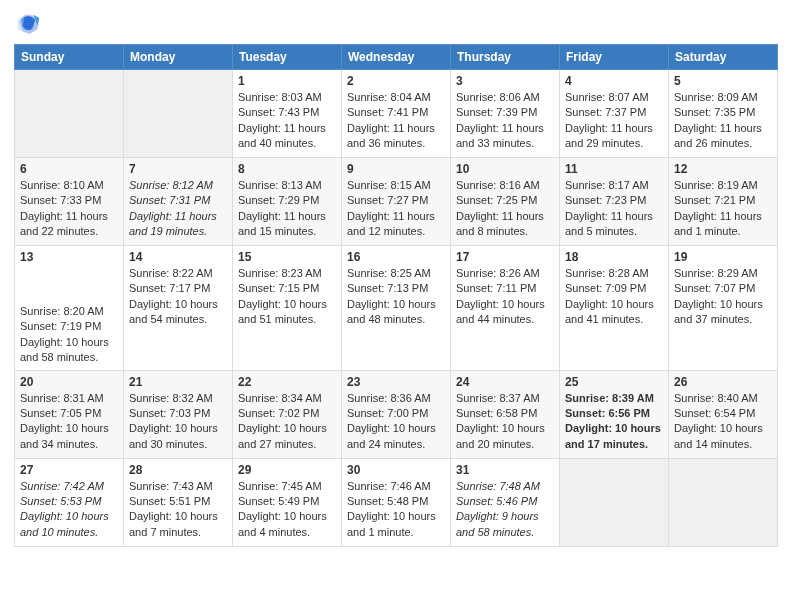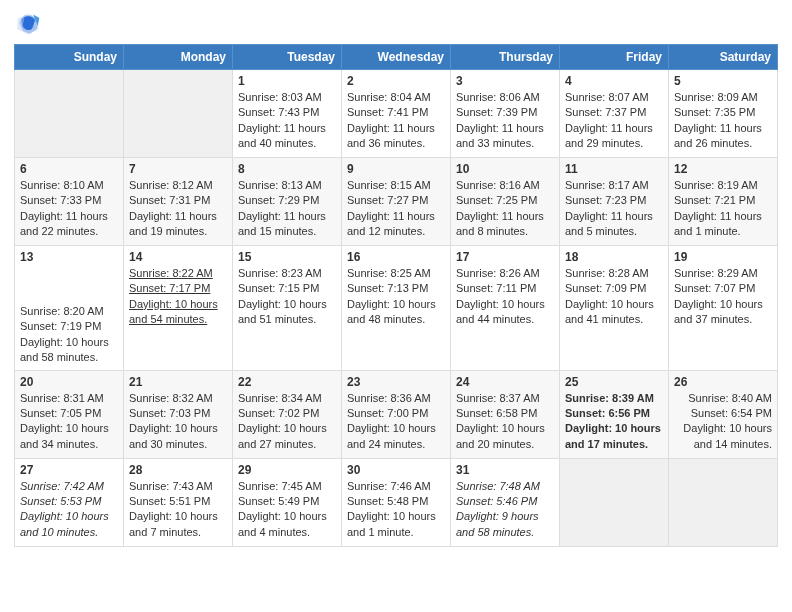--- a/index.html
+++ b/index.html
@@ -62,21 +62,21 @@
       width: 100%;
       border-collapse: collapse;
       border: 1px solid #ccc;
     }
     .calendar th {
       background-color: #3a7abf;
       color: #fff;
       font-size: 12px;
       font-weight: bold;
       padding: 5px 6px;
-      text-align: right;
+      text-align: left;
       border: 1px solid #5590cc;
     }
     .calendar td {
       width: calc(100%/7);
       vertical-align: top;
       padding: 4px 5px;
       border: 1px solid #ddd;
       font-size: 10px;
       color: #333;
       background: #fff;
@@ -177,21 +177,21 @@
         </tr>
         <tr>
           <td>
             <span class="day-number">6</span>
             <div class="day-info" style="white-space: pre-line;">Sunrise: 8:10 AM
 Sunset: 7:33 PM
 Daylight: 11 hours and 22 minutes.</div>
           </td>
           <td>
             <span class="day-number">7</span>
-            <div class="day-info" style="white-space: pre-line;">Sunrise: 8:12 AM
+            <div class="day-info" style="white-space: pre-line; font-style: italic;">Sunrise: 8:12 AM
 Sunset: 7:31 PM
 Daylight: 11 hours and 19 minutes.</div>
           </td>
           <td>
             <span class="day-number">8</span>
             <div class="day-info" style="white-space: pre-line;">Sunrise: 8:13 AM
 Sunset: 7:29 PM
 Daylight: 11 hours and 15 minutes.</div>
           </td>
           <td>
@@ -221,21 +221,21 @@
         </tr>
         <tr>
           <td>
             <span class="day-number">13</span>
             <div class="day-info" style="white-space: pre-line; margin-top: 40px;">Sunrise: 8:20 AM
 Sunset: 7:19 PM
 Daylight: 10 hours and 58 minutes.</div>
           </td>
           <td>
             <span class="day-number">14</span>
-            <div class="day-info" style="white-space: pre-line; text-decoration: underline;">Sunrise: 8:22 AM
+            <div class="day-info" style="white-space: pre-line;">Sunrise: 8:22 AM
 Sunset: 7:17 PM
 Daylight: 10 hours and 54 minutes.</div>
           </td>
           <td>
             <span class="day-number">15</span>
             <div class="day-info" style="white-space: pre-line;">Sunrise: 8:23 AM
 Sunset: 7:15 PM
 Daylight: 10 hours and 51 minutes.</div>
           </td>
           <td>
@@ -295,21 +295,21 @@
 Daylight: 10 hours and 20 minutes.</div>
           </td>
           <td>
             <span class="day-number">25</span>
             <div class="day-info" style="white-space: pre-line; font-weight: bold;">Sunrise: 8:39 AM
 Sunset: 6:56 PM
 Daylight: 10 hours and 17 minutes.</div>
           </td>
           <td>
             <span class="day-number">26</span>
-            <div class="day-info" style="white-space: pre-line; text-align: right;">Sunrise: 8:40 AM
+            <div class="day-info" style="white-space: pre-line;">Sunrise: 8:40 AM
 Sunset: 6:54 PM
 Daylight: 10 hours and 14 minutes.</div>
           </td>
         </tr>
         <tr>
           <td>
             <span class="day-number">27</span>
             <div class="day-info" style="white-space: pre-line; font-style: italic;">Sunrise: 7:42 AM
 Sunset: 5:53 PM
 Daylight: 10 hours and 10 minutes.</div>

